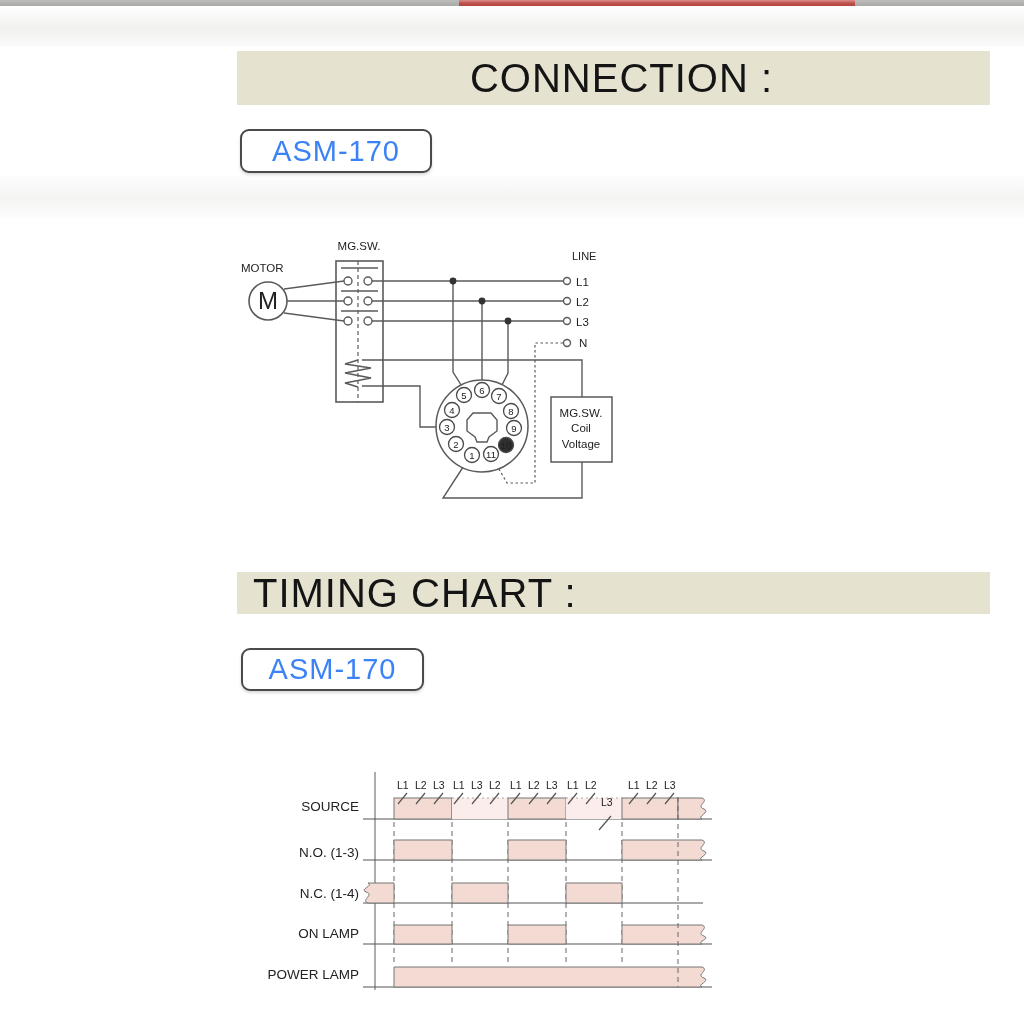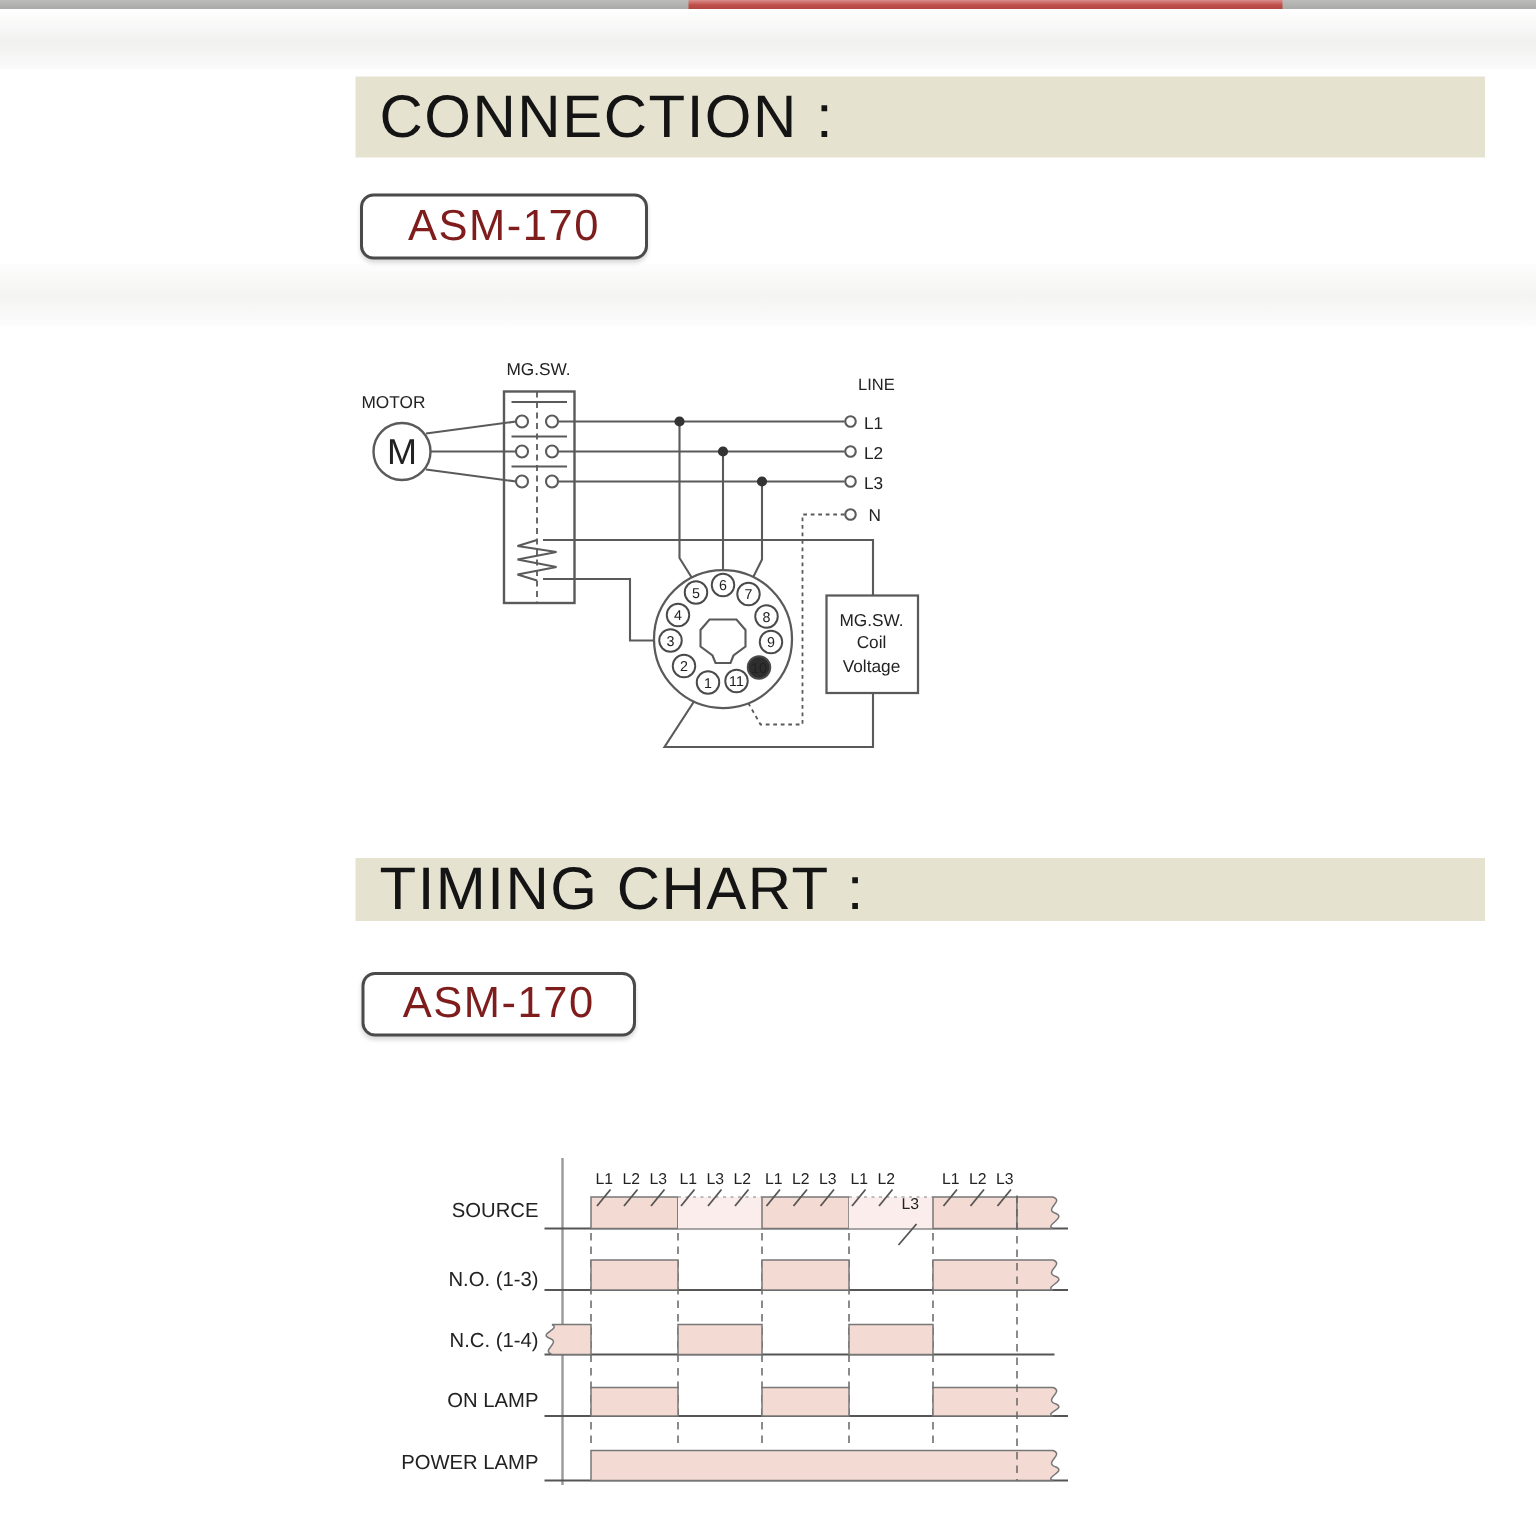--- a/index.html
+++ b/index.html
@@ -16,26 +16,26 @@
     background:linear-gradient(180deg,#ffffff,#f1f1f0 55%,#fafafa);}
   .grad-mid{left:0;top:176px;width:1024px;height:42px;
     background:linear-gradient(180deg,#fdfdfd,#f4f4f3 50%,#fdfdfd);}
   .section-band{
     left:237px;width:753px;background:#e5e2d0;
     display:flex;align-items:center;padding-left:16px;box-sizing:border-box;
   }
   .section-band .title{
     font-size:40px;letter-spacing:1px;color:#141414;white-space:pre;
   }
-  .band-connection{top:51px;height:54px;}
+  .band-connection{top:51px;height:54px;justify-content:center;}
   .band-timing{top:572px;height:42px;}
   .model-box{
     background:#ffffff;border:2px solid #4a4a4a;border-radius:9px;
     display:flex;align-items:center;justify-content:center;
-    font-size:29px;color:#7f1d1d;letter-spacing:1px;
+    font-size:29px;color:#3b82f6;letter-spacing:1px;
     box-shadow:0 2px 3px rgba(0,0,0,0.15);box-sizing:border-box;
   }
   .model-box-1{left:240px;top:129px;width:192px;height:44px;}
   .model-box-2{left:241px;top:648px;width:183px;height:43px;}
   svg{position:absolute;overflow:visible;}
   svg text{font-family:"Liberation Sans", sans-serif;fill:#222;}
 </style>
 </head>
 <body>
 

